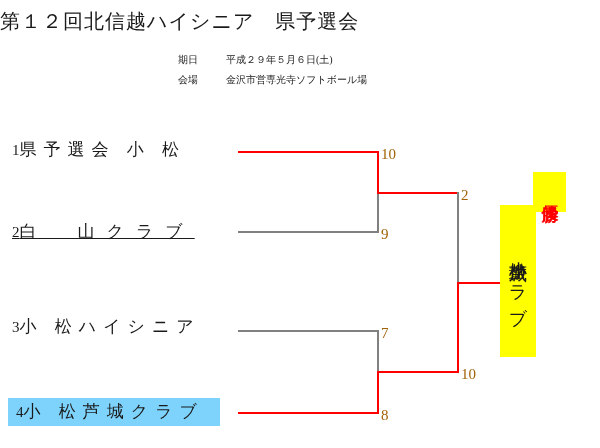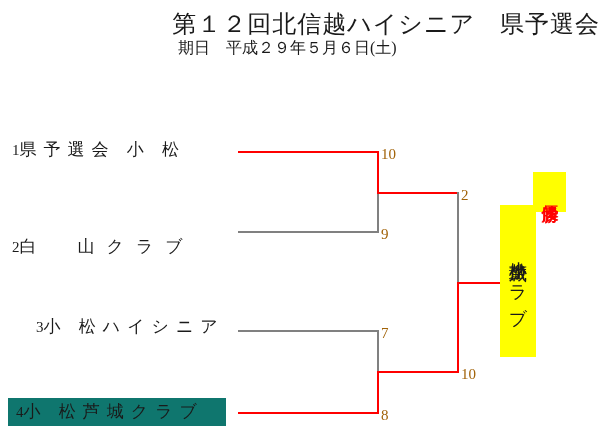--- a/index.html
+++ b/index.html
@@ -21,30 +21,30 @@
     width: 600px;
     height: 448px;
   }
 
   
   .title {
     position: absolute;
     left: 0;
     top: 8px;
     width: 600px;
-    text-align: right;
-    font-size: 24px;
+    text-align: left;
+    font-size: 20px;
     letter-spacing: 1px;
     white-space: nowrap;
   }
   .subtitle-block {
     position: absolute;
     left: 178px;
-    top: 38px;
-    font-size: 16px;
+    top: 50px;
+    font-size: 10px;
     line-height: 20px;
   }
   .sub-row {
     white-space: nowrap;
   }
   .sub-label {
     display: inline-block;
     width: 48px;
   }
 
@@ -52,26 +52,26 @@
   .team {
     position: absolute;
     font-size: 17px;
     white-space: nowrap;
     letter-spacing: 0px;
   }
   .team .num {
     font-size: 15px;
   }
   .team.highlight {
-    background: #0f766e;
-    padding: 2px 22px 3px 8px;
+    background: #7dd3fc;
+    padding: 2px 16px 3px 8px;
   }
   .team-1 { left: 12px; top: 138px; }
-  .team-2 { left: 12px; top: 235px; }
-  .team-3 { left: 12px; top: 315px; margin-left: 24px; }
+  .team-2 { left: 12px; top: 220px; text-decoration: underline; }
+  .team-3 { left: 12px; top: 315px; }
   .team-4 { left: 8px;  top: 398px; }
 
   .sp { letter-spacing: 7px; }
   .sp2 { letter-spacing: 12px; }
 
   
   .line {
     position: absolute;
   }
   .h-line {
@@ -141,20 +141,23 @@
 <body>
 
 <div class="canvas">
 
   <div class="title">第１２回北信越ハイシニア　県予選会</div>
 
   <div class="subtitle-block">
     <div class="sub-row">
       <span class="sub-label">期日</span><span>平成２９年５月６日(土)</span>
     </div>
+    <div class="sub-row">
+      <span class="sub-label">会場</span><span>金沢市営専光寺ソフトボール場</span>
+    </div>
   </div>
 
   <div class="team team-1">
     <span class="num">1</span><span class="sp">県予選会 小 松</span>
   </div>
 
   <div class="team team-2">
     <span class="num">2</span><span class="sp2">白　山クラブ</span>
   </div>
 

